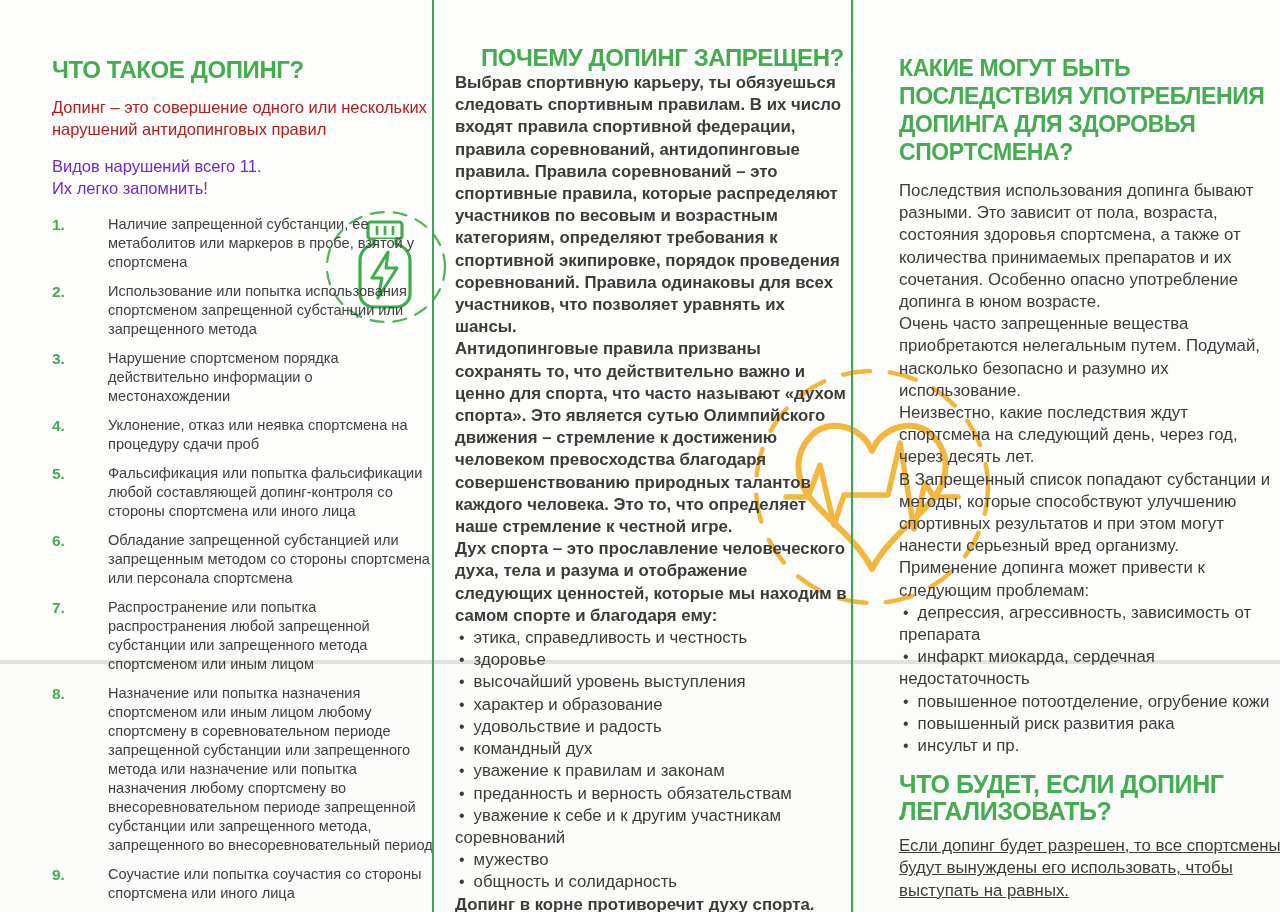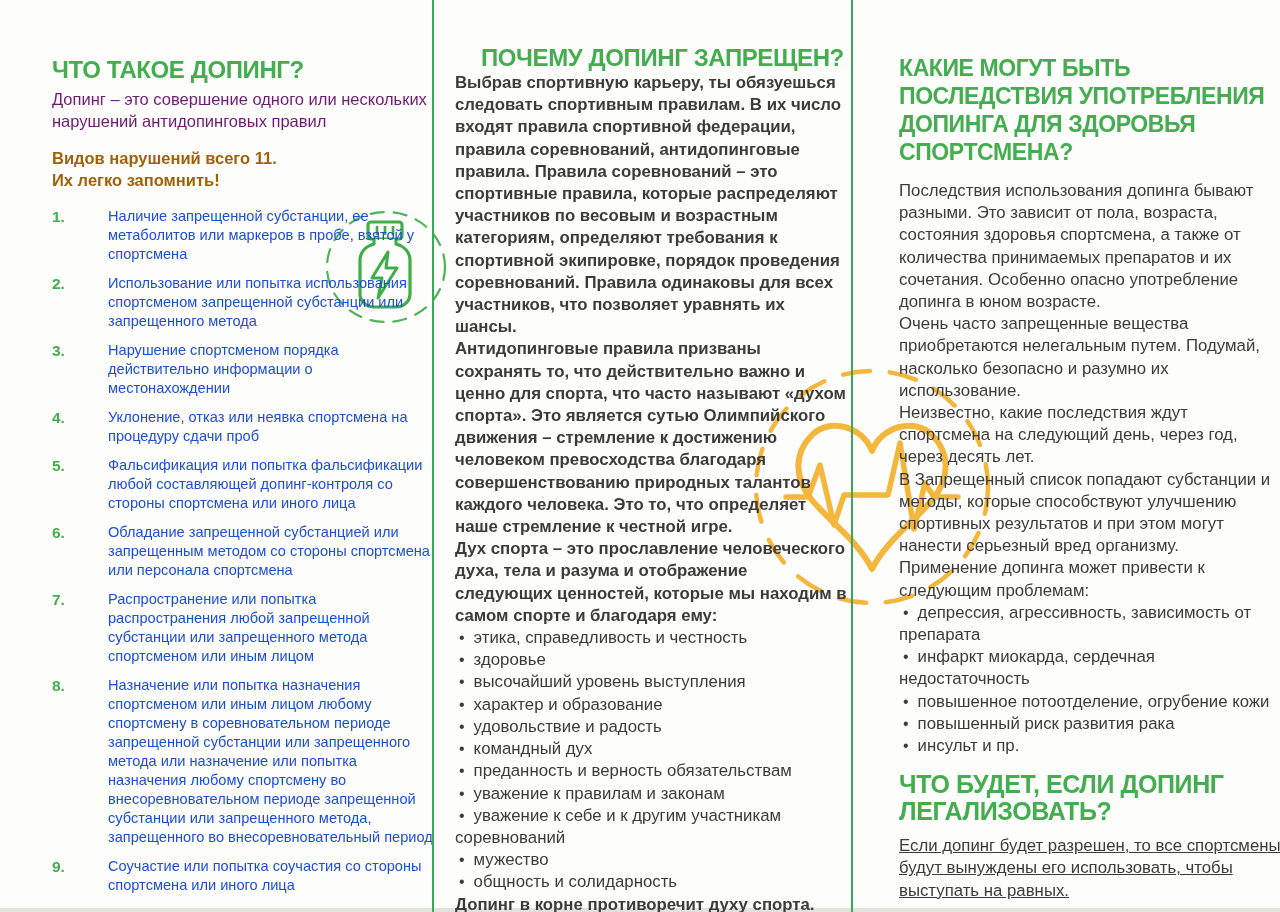--- a/index.html
+++ b/index.html
@@ -1,44 +1,44 @@
 <!DOCTYPE html>
 <html><head>
 <meta charset="utf-8">
 <style>
   html,body{margin:0;padding:0;}
   body{width:1280px;height:912px;overflow:hidden;background:#fcfcfb;
        font-family:"Liberation Sans","DejaVu Sans",sans-serif;}
-  .page{position:relative;width:1280px;height:912px;background:#fdfdfc;}
+  .page{position:relative;width:1280px;height:664px;background:#fdfdfc;}
 
   
   .divider{position:absolute;top:0;width:2px;height:912px;background:#3ba758;z-index:3;}
   .divider.d1{left:432px;}
   .divider.d2{left:851px;}
   .bottom-edge{position:absolute;left:0;bottom:0;width:1280px;height:4px;background:#dfe3dc;z-index:1;}
 
   
   .col{position:absolute;top:0;z-index:2;color:#3b3b3a;}
   .col-left{left:52px;width:382px;}
   .col-mid{left:455px;width:392px;}
   .col-right{left:899px;width:384px;}
 
   h1.green{color:#43ad4f;font-size:24px;line-height:28px;font-weight:800;
            letter-spacing:-0.4px;margin:0;text-transform:uppercase;}
   .col-left h1{margin-top:56px;}
   .col-mid h1{margin-top:44px;padding-left:26px;}
   .col-right h1{margin-top:54px;font-size:23px;}
 
-  .intro{font-size:16.5px;line-height:22px;margin:4px 0 0 0;color:#701a75;}
-  .subtitle{font-size:16.5px;line-height:21.5px;font-weight:700;color:#a16207;margin:16px 12px 0 0;}
+  .intro{font-size:16.5px;line-height:22px;margin:12px 0 0 0;color:#b91c1c;}
+  .subtitle{font-size:16.5px;line-height:21.5px;font-weight:400;color:#6d28d9;margin:16px 12px 0 0;}
 
   .vlist{margin-top:16px;}
   .vitem{display:flex;margin-bottom:10px;}
   .vnum{flex:0 0 56px;color:#43ad4f;font-weight:700;font-size:15.5px;line-height:19px;}
-  .vtext{margin:0;font-size:14.6px;line-height:19px;color:#1d4ed8;flex:1;}
+  .vtext{margin:0;font-size:14.6px;line-height:19px;color:#404040;flex:1;}
 
   .body-text p{margin:0;font-size:16.8px;line-height:22.2px;color:#3b3b3a;}
   .col-mid .body-text{margin-top:0;font-weight:bold;}
   .col-right .body-text{margin-top:14px;}
 
   .blist{margin:0;}
   .bline{font-size:16.8px;line-height:22.2px;color:#3b3b3a;}
   .dot{display:inline-block;margin:0 9px 0 4px;font-size:16px;}
 
   h2.green{color:#43ad4f;font-size:25px;line-height:27px;font-weight:800;
@@ -130,22 +130,22 @@
       <p>Антидопинговые правила призваны сохранять то, что действительно важно и ценно для спорта, что часто называют «духом спорта». Это является сутью Олимпийского движения – стремление к достижению человеком превосходства благодаря совершенствованию природных талантов каждого человека. Это то, что определяет наше стремление к честной игре.</p>
       <p>Дух спорта – это прославление человеческого духа, тела и разума и отображение следующих ценностей, которые мы находим в самом спорте и благодаря ему:</p>
     </div>
     <div class="blist">
       <div class="bline"><span class="dot">•</span><span>этика, справедливость и честность</span></div>
       <div class="bline"><span class="dot">•</span><span>здоровье</span></div>
       <div class="bline"><span class="dot">•</span><span>высочайший уровень выступления</span></div>
       <div class="bline"><span class="dot">•</span><span>характер и образование</span></div>
       <div class="bline"><span class="dot">•</span><span>удовольствие и радость</span></div>
       <div class="bline"><span class="dot">•</span><span>командный дух</span></div>
+      <div class="bline"><span class="dot">•</span><span>уважение к правилам и законам</span></div>
       <div class="bline"><span class="dot">•</span><span>преданность и верность обязательствам</span></div>
-      <div class="bline"><span class="dot">•</span><span>уважение к правилам и законам</span></div>
       <div class="bline"><span class="dot">•</span><span>уважение к себе и к другим участникам соревнований</span></div>
       <div class="bline"><span class="dot">•</span><span>мужество</span></div>
       <div class="bline"><span class="dot">•</span><span>общность и солидарность</span></div>
     </div>
     <div class="body-text">
       <p>Допинг в корне противоречит духу спорта.</p>
     </div>
   </div>
 
   <div class="col col-right">

